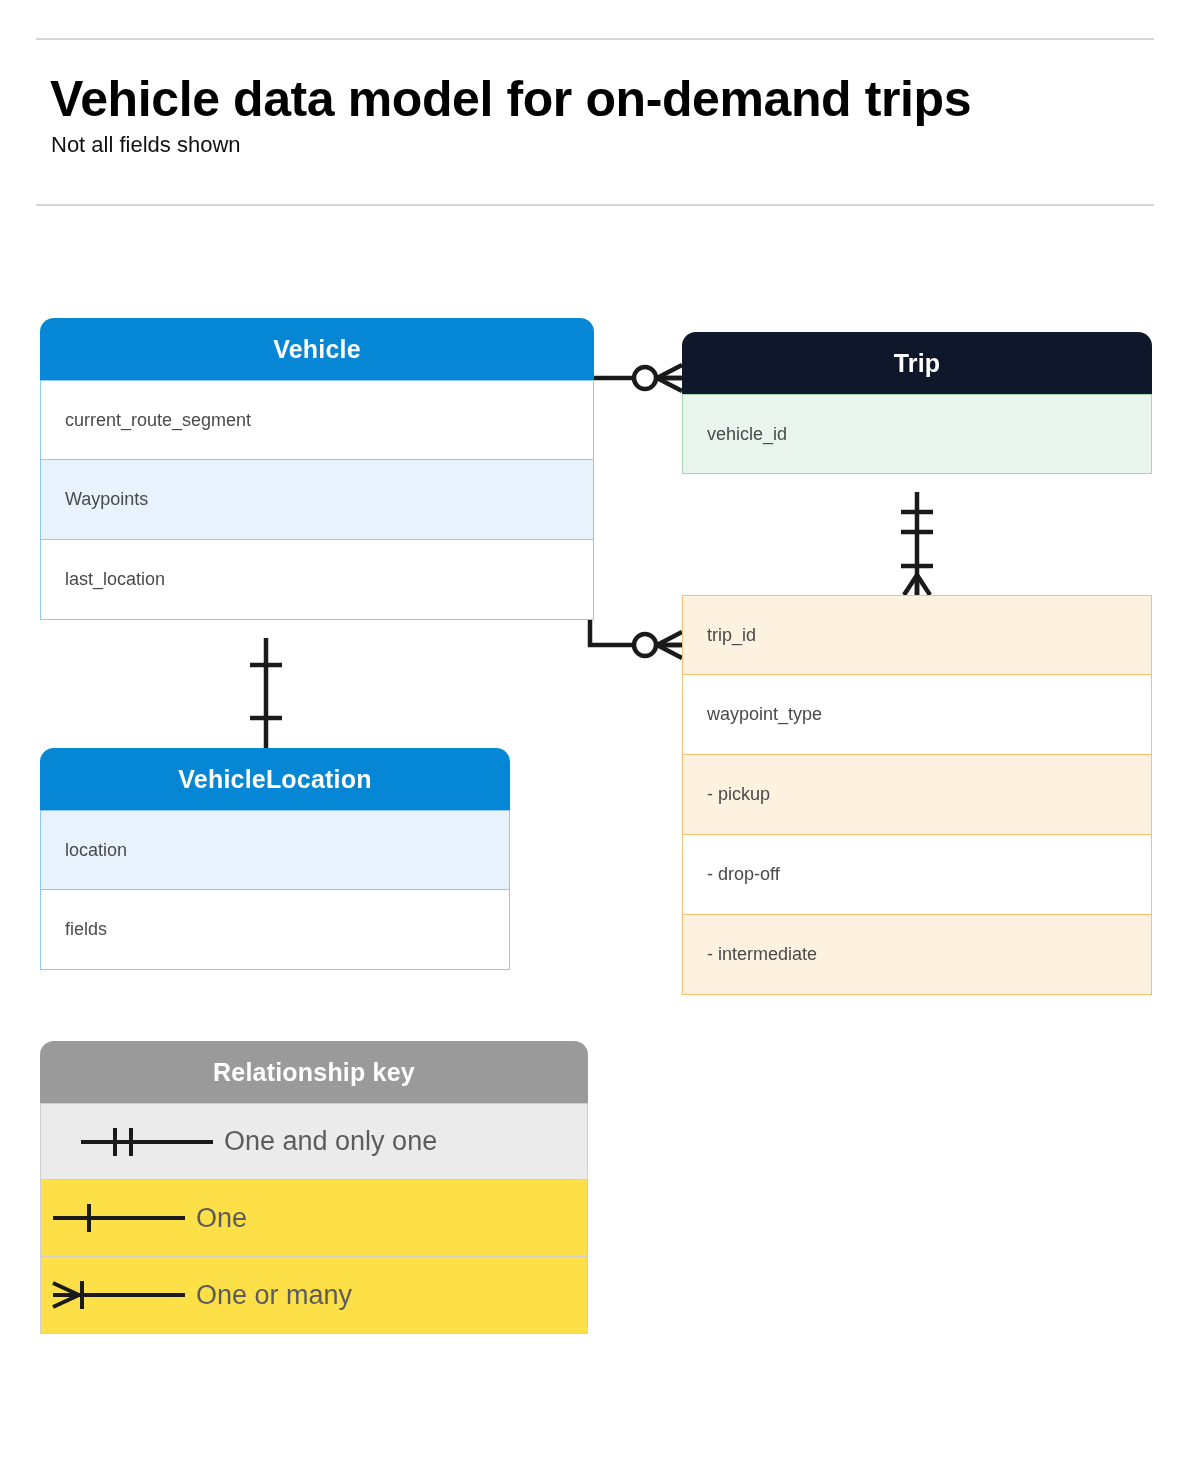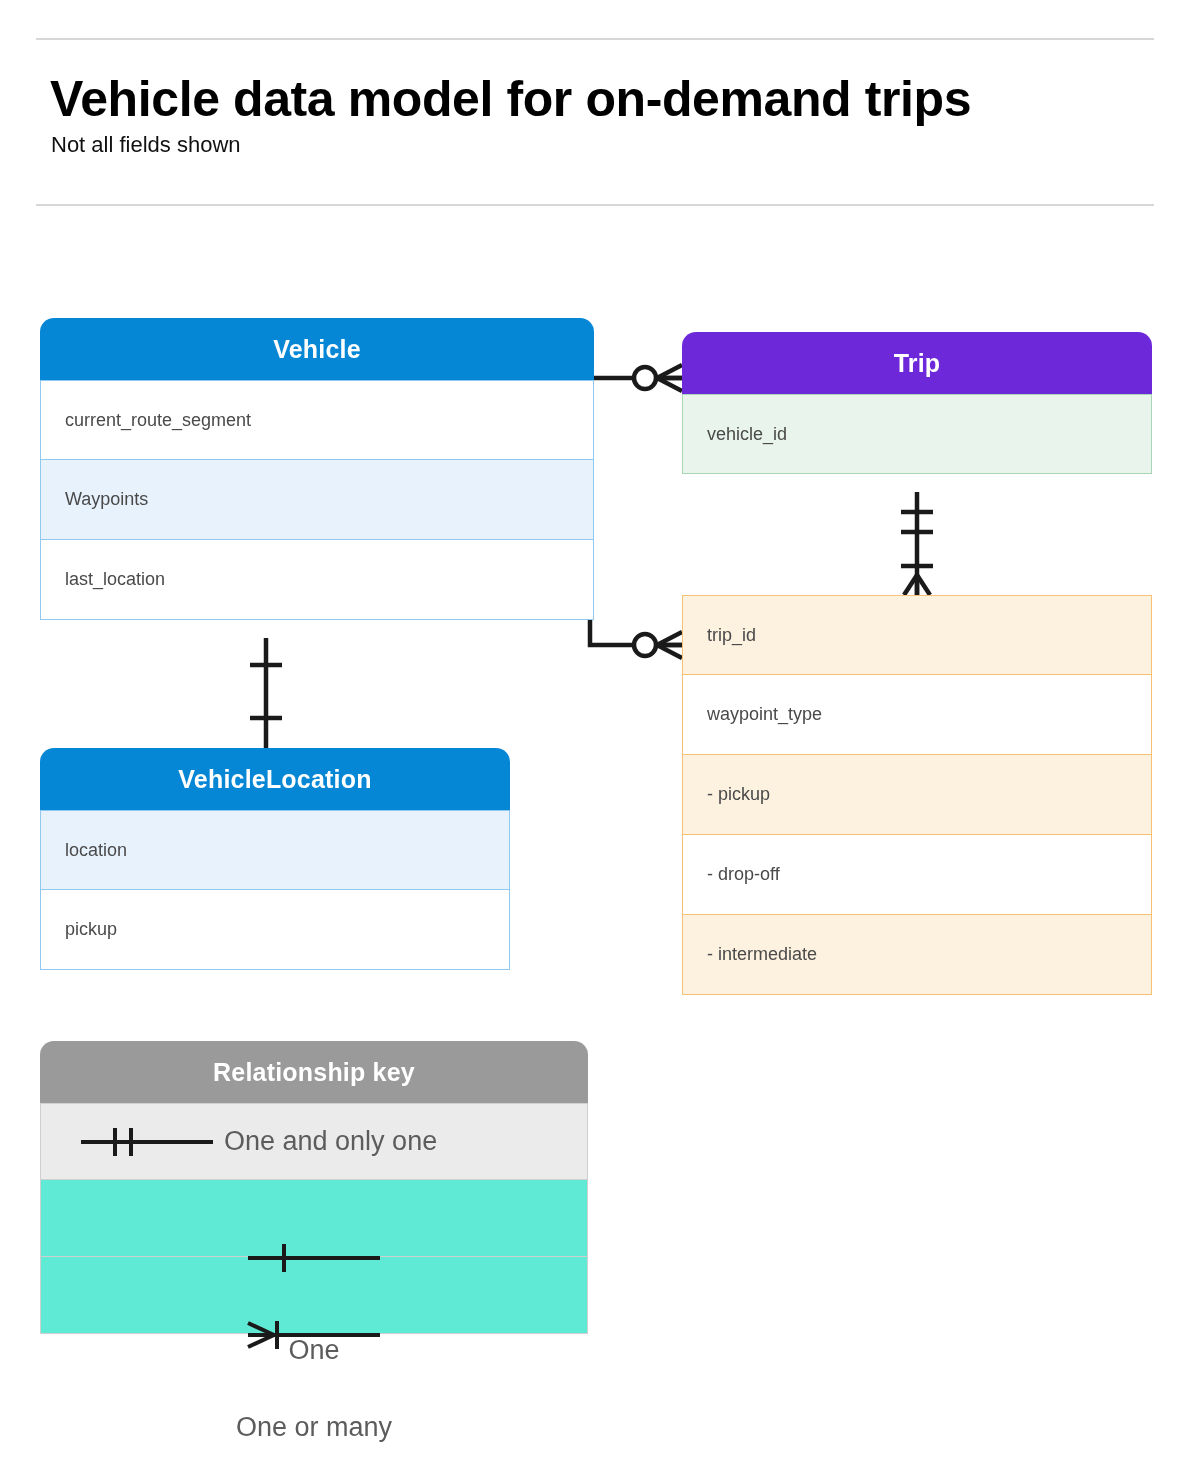--- a/index.html
+++ b/index.html
@@ -79,34 +79,34 @@
   }
   .entity-row.first { border-top-width: 1.5px; }
 
   
   .theme-blue .entity-header { background: #0587d6; }
   .theme-blue .entity-row { border-color: #8fc9ef; }
   .theme-blue .row-alt { background: #e8f2fd; }
   .theme-blue .row-plain { background: #ffffff; }
 
   
-  .theme-green .entity-header { background: #6d28d9; }
+  .theme-green .entity-header { background: #0f172a; }
   .theme-green .entity-row { border-color: #a8d6b4; }
   .theme-green .row-alt { background: #e9f4ec; }
 
   
   .theme-orange .entity-header { background: #f7941e; }
   .theme-orange .entity-row { border-color: #f6c173; }
   .theme-orange .row-alt { background: #fdf2e0; }
   .theme-orange .row-plain { background: #ffffff; }
 
   
   .theme-gray .entity-header { background: #9a9a9a; }
   .theme-gray .row-alt { background: #ebebeb; }
-  .theme-gray .row-plain { background: #5eead4; flex-direction: column; }
+  .theme-gray .row-plain { background: #fde047; }
 
   
   #entity-vehicle  { left: 40px;  top: 318px;  width: 554px; }
   #entity-trip     { left: 682px; top: 332px;  width: 470px; }
   #entity-vehicle-location { left: 40px; top: 748px; width: 470px; }
   #entity-tripwaypoint { left: 682px; top: 595px; width: 470px; }
   #legend-box { left: 40px; top: 1041px; width: 548px; }
 
   
   .legend-row {
@@ -207,21 +207,21 @@
   <div class="entity-header">Trip</div>
   <div class="entity-rows">
     <div class="entity-row row-alt first">vehicle_id</div>
   </div>
 </div>
 
 <div class="entity theme-blue" id="entity-vehicle-location">
   <div class="entity-header">VehicleLocation</div>
   <div class="entity-rows">
     <div class="entity-row row-alt first">location</div>
-    <div class="entity-row row-plain">pickup</div>
+    <div class="entity-row row-plain">fields</div>
   </div>
 </div>
 
 <div class="entity theme-orange" id="entity-tripwaypoint">
   <div class="entity-rows">
     <div class="entity-row row-alt first">trip_id</div>
     <div class="entity-row row-plain">waypoint_type</div>
     <div class="entity-row row-alt">-  pickup</div>
     <div class="entity-row row-plain">-  drop-off</div>
     <div class="entity-row row-alt">-  intermediate</div>

